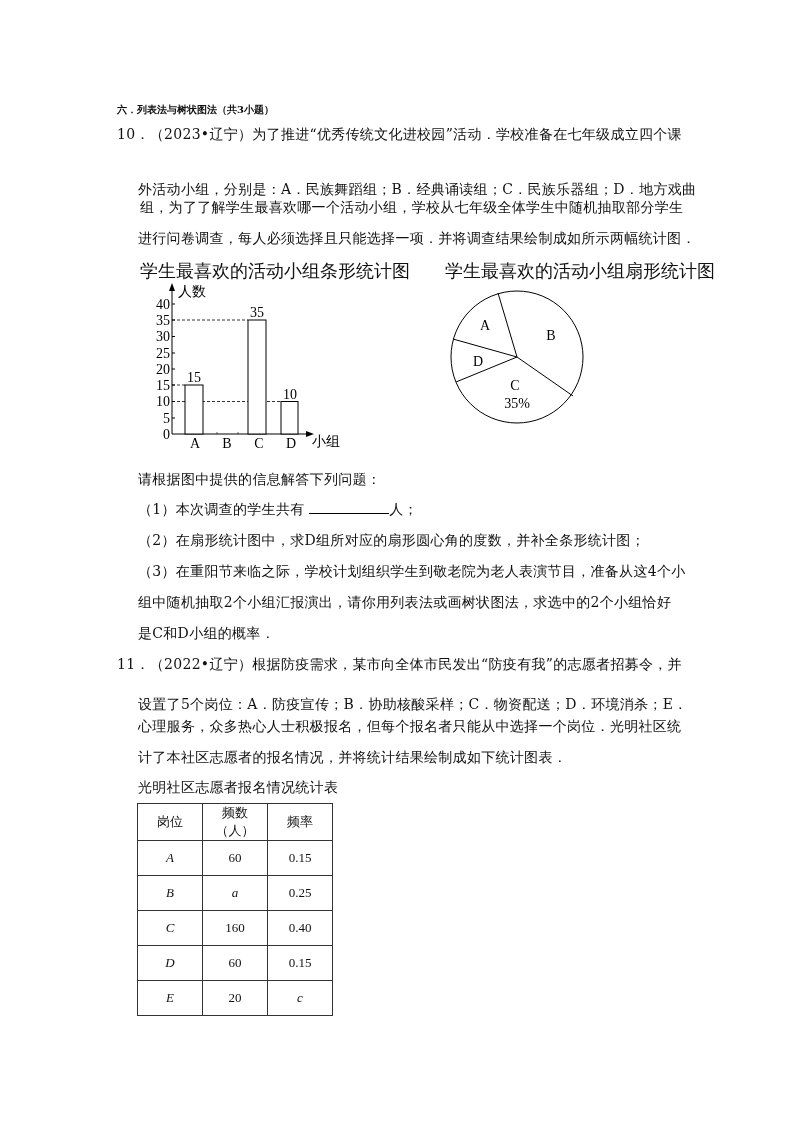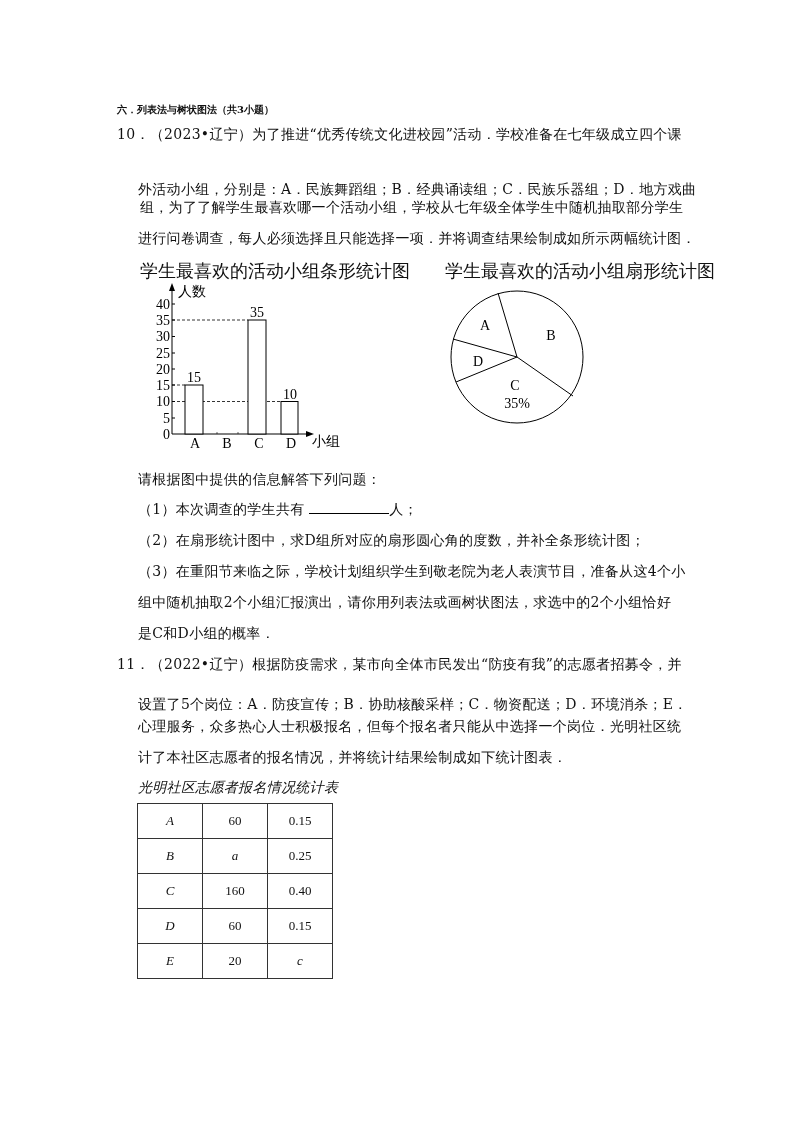--- a/index.html
+++ b/index.html
@@ -111,24 +111,29 @@
 </div>
 <div class="abs line" style="left:138px; top:532px;">（2）在扇形统计图中，求D组所对应的扇形圆心角的度数，并补全条形统计图；</div>
 <div class="abs line" style="left:138px; top:563px;">（3）在重阳节来临之际，学校计划组织学生到敬老院为老人表演节目，准备从这4个小</div>
 <div class="abs line" style="left:138px; top:594px;">组中随机抽取2个小组汇报演出，请你用列表法或画树状图法，求选中的2个小组恰好</div>
 <div class="abs line" style="left:138px; top:625px;">是C和D小组的概率．</div>
 
 <div class="abs line" style="left:117px; top:656px;">11．（2022•辽宁）根据防疫需求，某市向全体市民发出“防疫有我”的志愿者招募令，并</div>
 <div class="abs line" style="left:138px; top:687px;margin-top:9px;">设置了5个岗位：A．防疫宣传；B．协助核酸采样；C．物资配送；D．环境消杀；E．</div>
 <div class="abs line" style="left:138px; top:718px;text-align:right;">心理服务，众多热心人士积极报名，但每个报名者只能从中选择一个岗位．光明社区统</div>
 <div class="abs line" style="left:138px; top:749px;">计了本社区志愿者的报名情况，并将统计结果绘制成如下统计图表．</div>
-<div class="abs line" style="left:138px; top:779px;font-style:italic;">光明社区志愿者报名情况统计表</div>
+<div class="abs line" style="left:138px; top:779px;">光明社区志愿者报名情况统计表</div>
 
 <table class="stats">
   <tbody>
+      <tr>
+    <td>岗位</td>
+    <td>频数（人）</td>
+    <td>频率</td>
+  </tr>
   <tr>
     <td class="it">A</td>
     <td>60</td>
     <td>0.15</td>
   </tr>
   <tr>
     <td class="it">B</td>
     <td class="it">a</td>
     <td>0.25</td>
   </tr>

